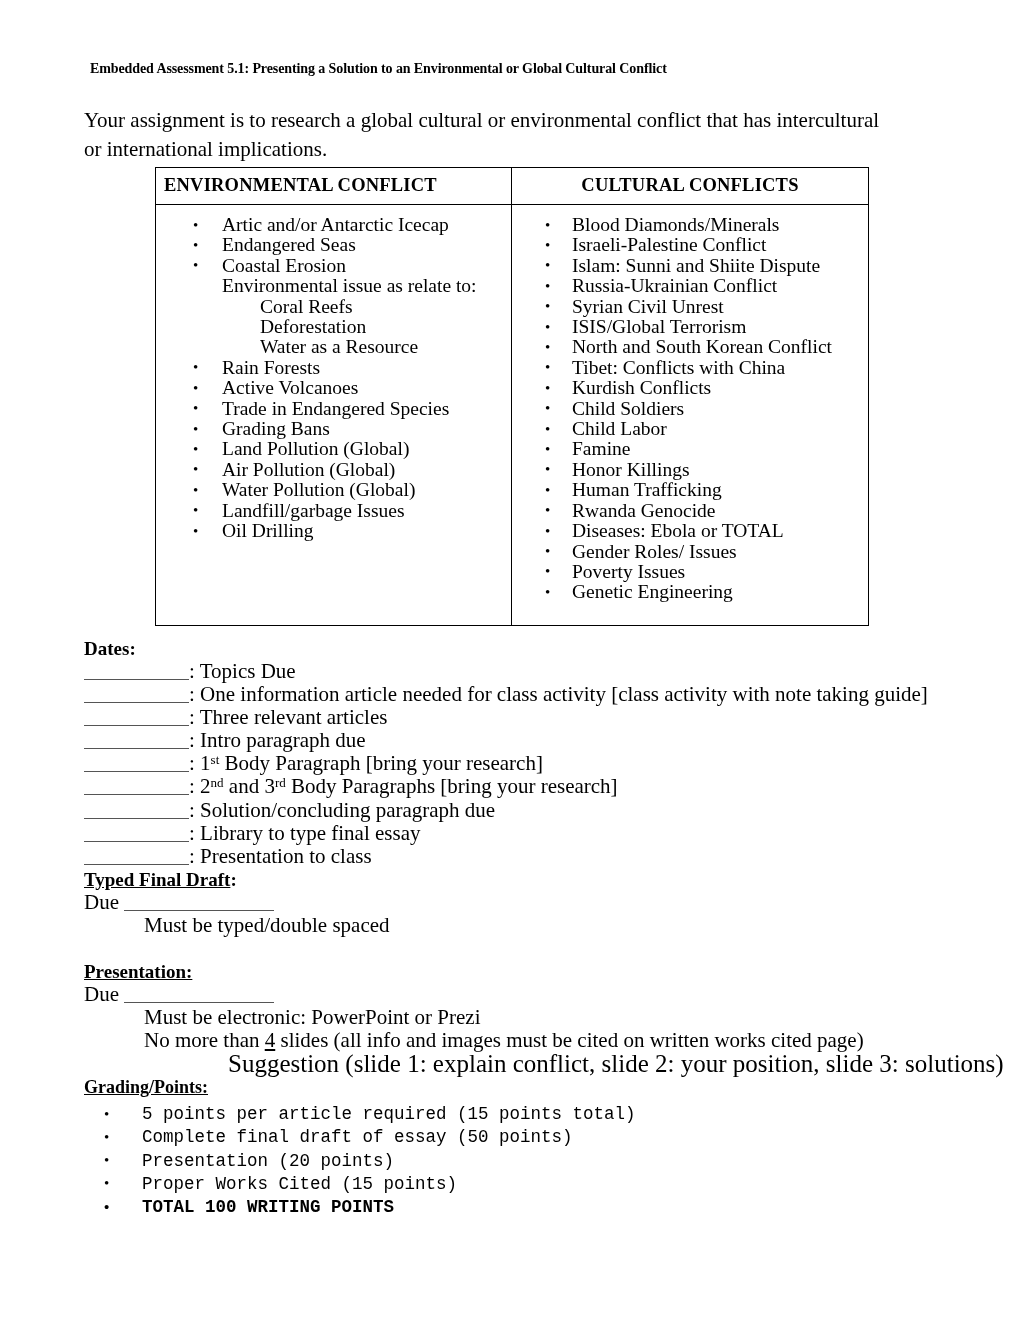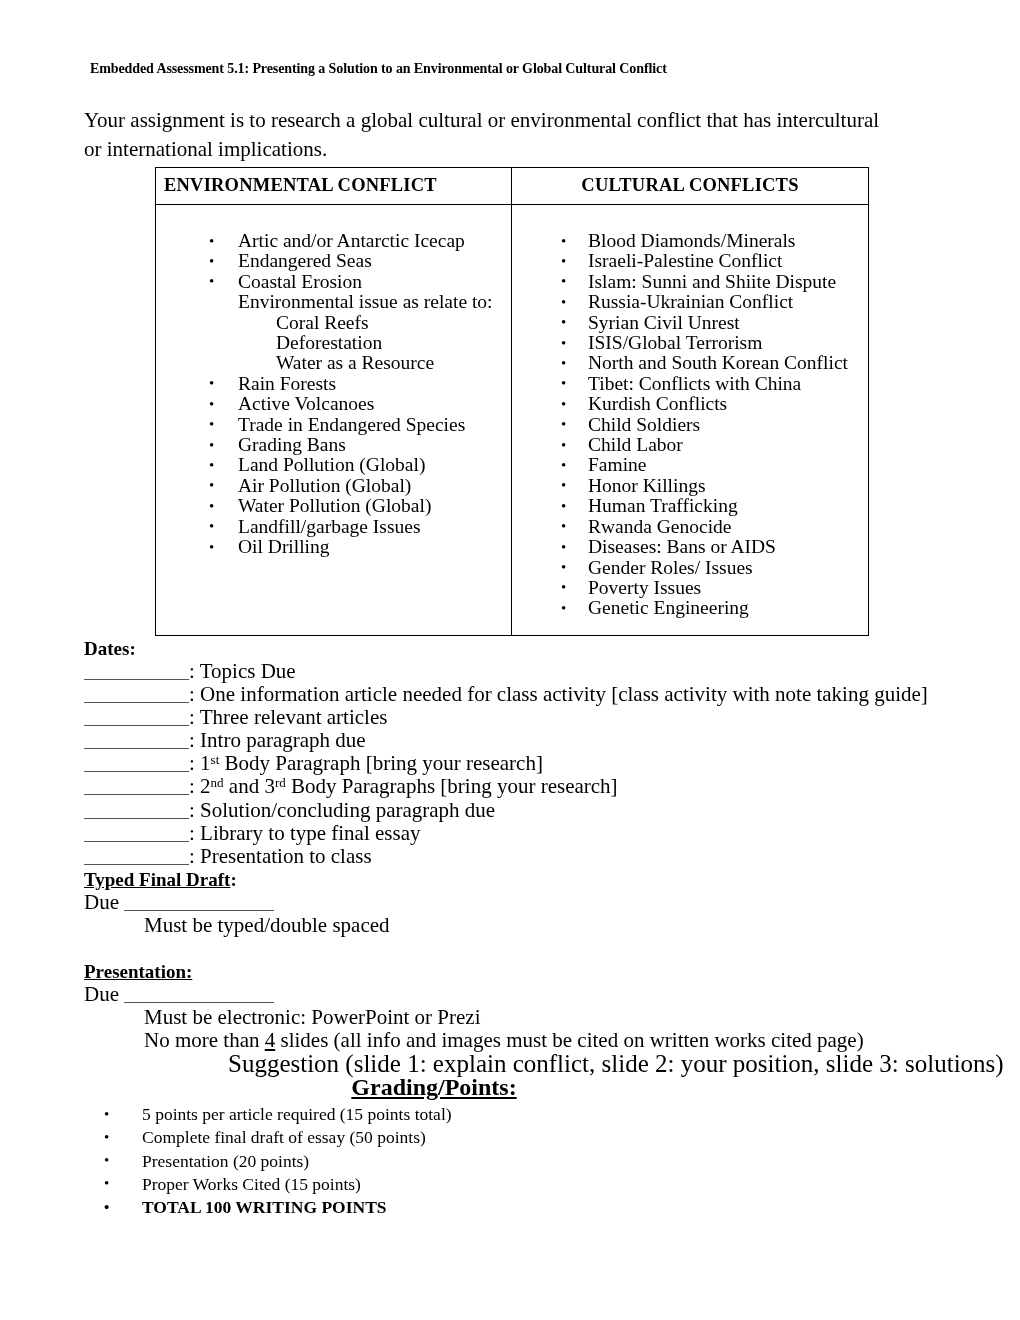--- a/index.html
+++ b/index.html
@@ -74,21 +74,21 @@
   .th-inner-center {
     padding: 7px 0 0 0;
     text-align: center;
   }
 
   .body-cell-left  { height: 420px; }
   .body-cell-right { height: 420px; }
 
   ul.bullets {
     list-style: none;
-    margin: 16px;
+    margin: 0;
     padding: 0;
   }
   ul.bullets li {
     position: relative;
     font-size: 19.5px;
     line-height: 20.4px;
     padding-left: 66px;
     margin: 0;
     white-space: nowrap;
   }
@@ -187,31 +187,30 @@
 
   
   .grading-block {
     position: absolute;
     left: 84px;
     top: 1075px;
     width: 700px;
   }
   .grading-head {
     font-weight: bold;
-    font-size: 24px;
+    font-size: 18px;
     line-height: 24px;
     text-decoration: underline;
     font-family: "Liberation Serif", "DejaVu Serif", serif;
-    text-align: center;
   }
   ul.grading-list {
     list-style: none;
     margin: 4px 0 0 0;
     padding: 0;
-    font-family: Liberation Serif, serif;
+    font-family: Liberation Mono, monospace;
   }
   ul.grading-list li {
     position: relative;
     font-size: 17.5px;
     line-height: 23.3px;
     padding-left: 58px;
     white-space: nowrap;
   }
   ul.grading-list li::before {
     content: "\2022";
@@ -276,21 +275,21 @@
                 <li class="has-bullet"><span>ISIS/Global Terrorism</span></li>
                 <li class="has-bullet"><span>North and South Korean Conflict</span></li>
                 <li class="has-bullet"><span>Tibet: Conflicts with China</span></li>
                 <li class="has-bullet"><span>Kurdish Conflicts</span></li>
                 <li class="has-bullet"><span>Child Soldiers</span></li>
                 <li class="has-bullet"><span>Child Labor</span></li>
                 <li class="has-bullet"><span>Famine</span></li>
                 <li class="has-bullet"><span>Honor Killings</span></li>
                 <li class="has-bullet"><span>Human Trafficking</span></li>
                 <li class="has-bullet"><span>Rwanda Genocide</span></li>
-                <li class="has-bullet"><span>Diseases: Bans or AIDS</span></li>
+                <li class="has-bullet"><span>Diseases: Ebola or TOTAL</span></li>
                 <li class="has-bullet"><span>Gender Roles/ Issues</span></li>
                 <li class="has-bullet"><span>Poverty Issues</span></li>
                 <li class="has-bullet"><span>Genetic Engineering</span></li>
               </ul>
           </div>
         </td>
       </tr>
     </tbody>
   </table>
 

